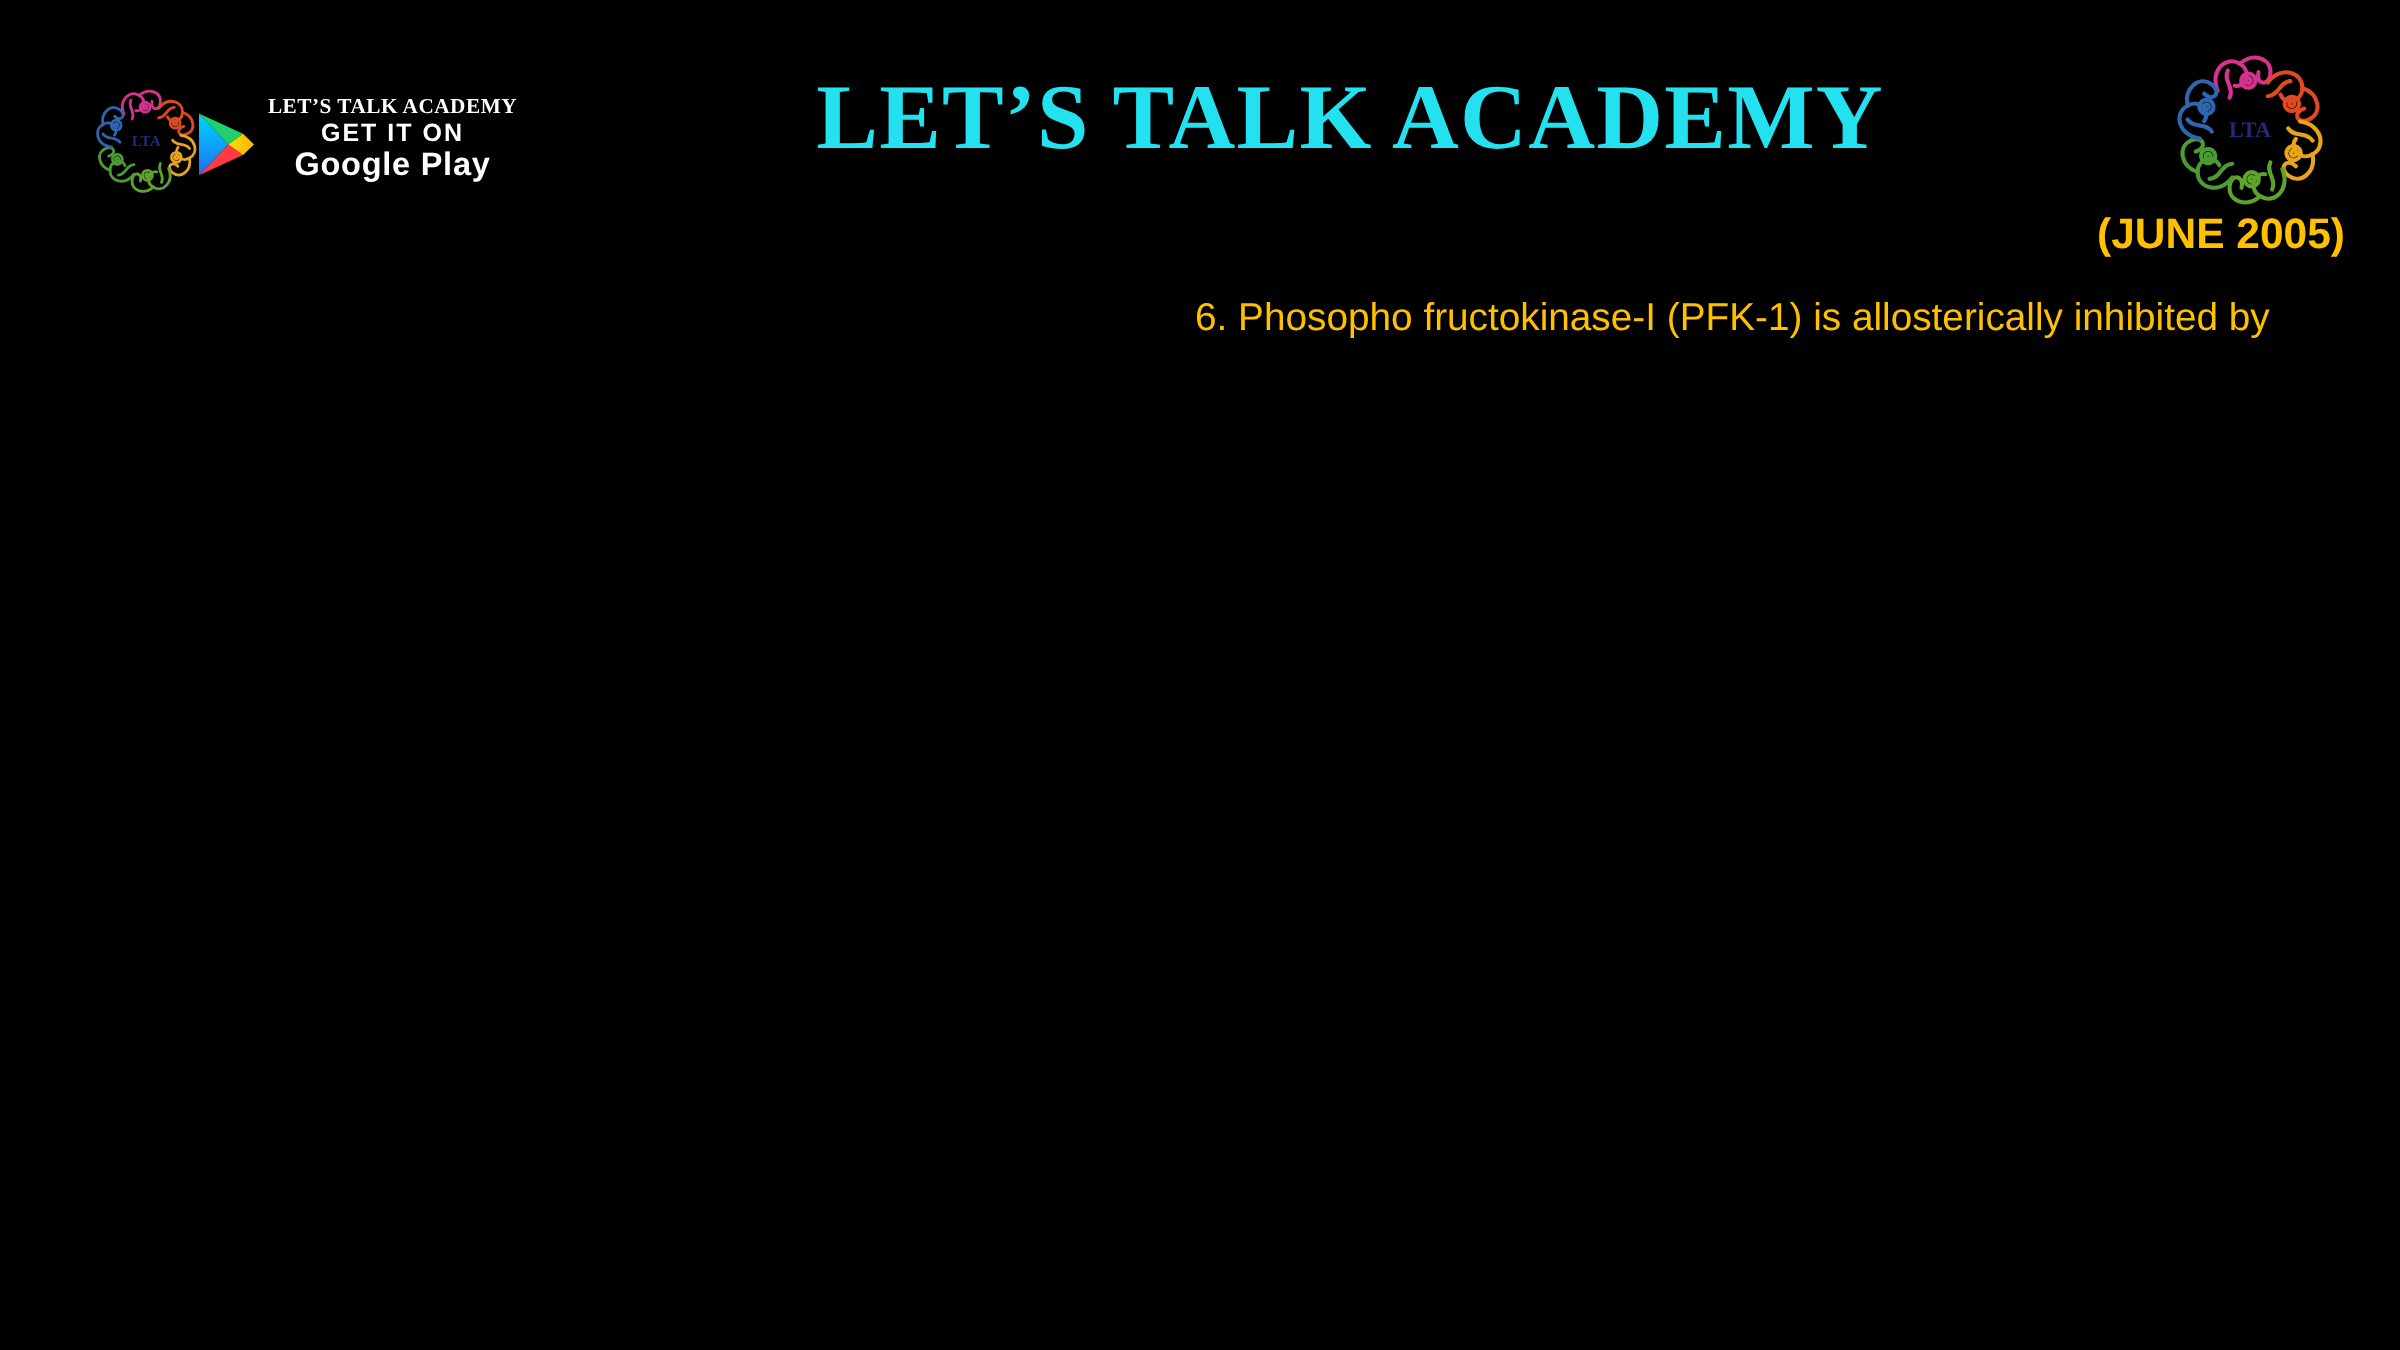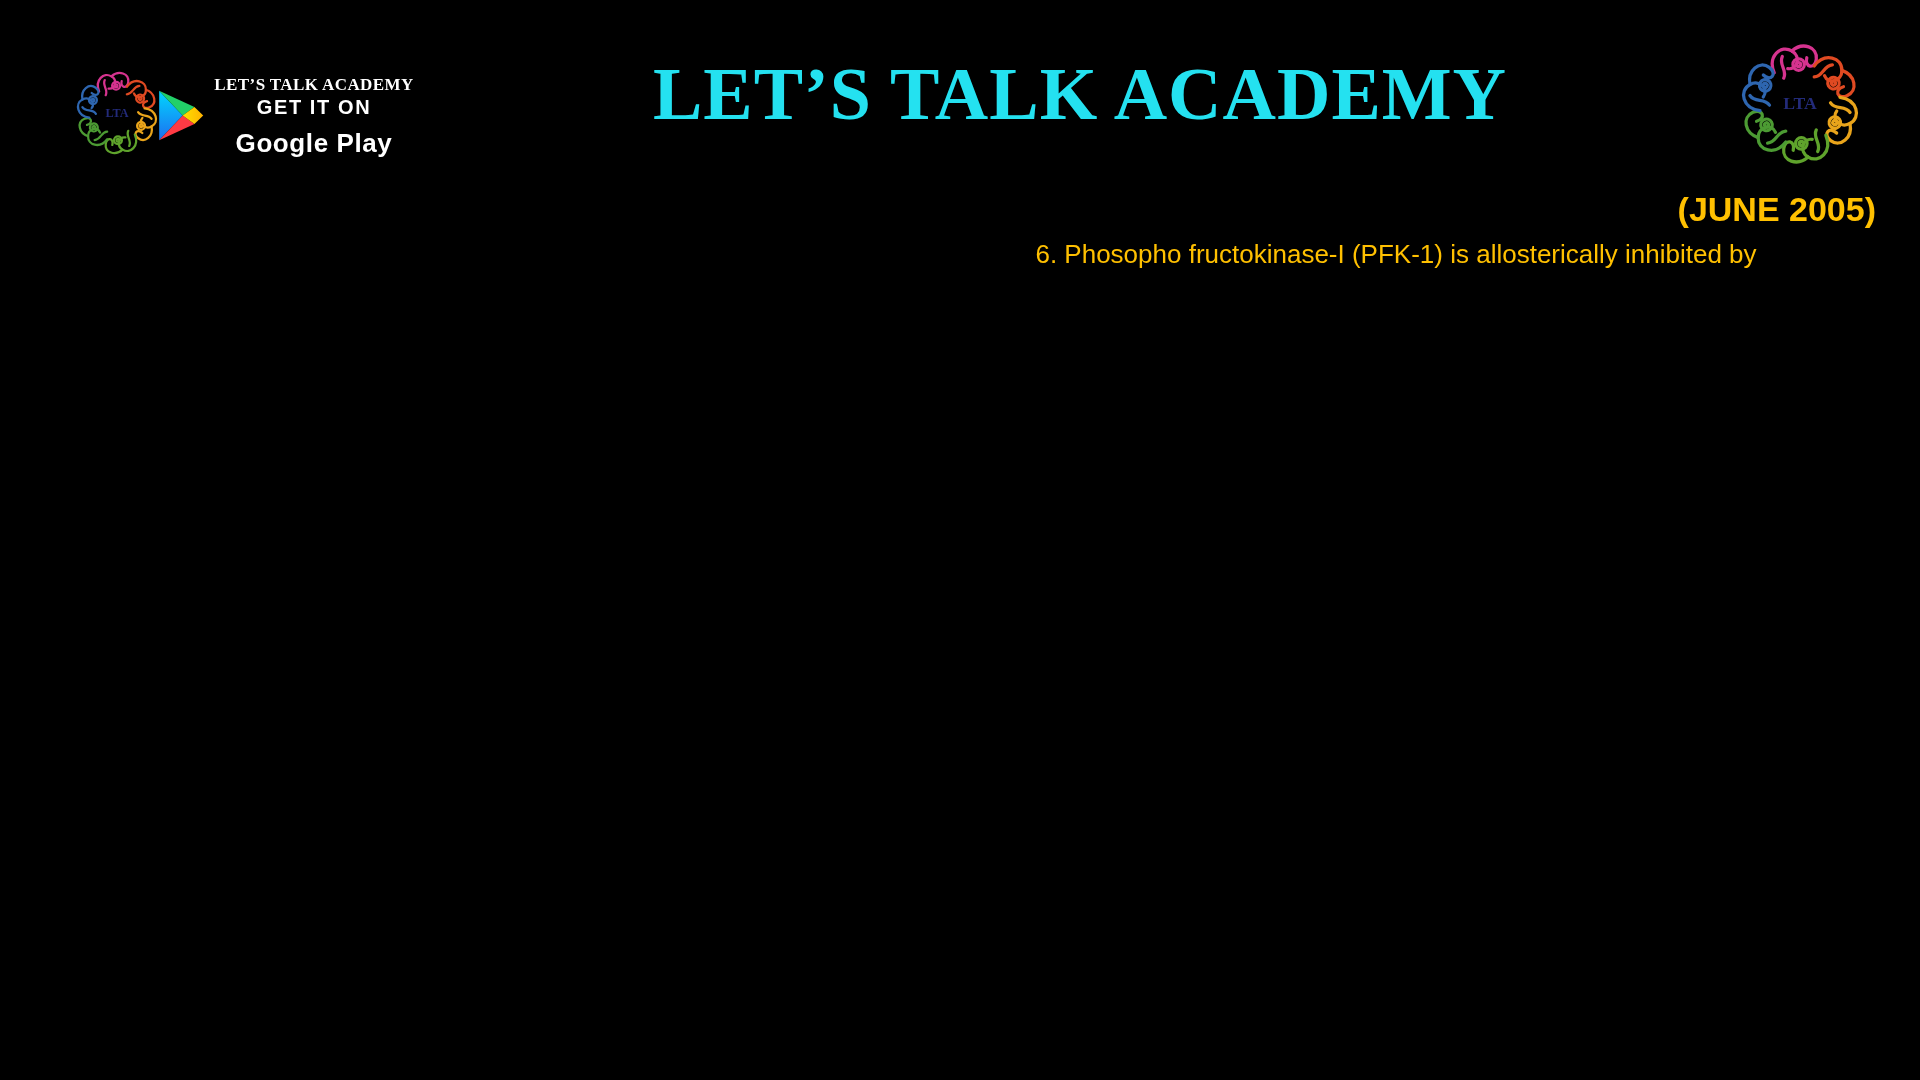--- a/index.html
+++ b/index.html
@@ -25,44 +25,43 @@
 
   .play-badge{position:absolute;left:158px;top:76px;display:flex;align-items:flex-start;cursor:pointer;}
   .play-triangle{width:47px;height:63px;margin-top:8px;}
   .badge-text{width:214px;margin-left:2px;text-align:center;color:var(--text-white);}
   .badge-academy{
     font-family:"Liberation Serif", serif;
     font-weight:bold;font-size:17px;letter-spacing:0.4px;line-height:18px;
     white-space:nowrap;
   }
   .badge-geton{font-weight:bold;font-size:20px;letter-spacing:1.6px;line-height:15px;margin-top:6px;}
-  .badge-gplay{font-weight:600;font-size:26px;letter-spacing:0.6px;line-height:28px;margin-top:14px;}
+  .badge-gplay{font-weight:600;font-size:26px;letter-spacing:0.6px;line-height:28px;margin-top:2px;}
 
   .main-title{
     position:absolute;left:530px;top:54px;width:1100px;
     text-align:center;
     font-family:"Liberation Serif", serif;
     font-weight:bold;font-size:74px;line-height:80px;
     letter-spacing:1px;
     color:var(--title-cyan);
     white-space:nowrap;
   }
 
   .exam-tag{
-    position:absolute;right:44px;top:190px;
+    position:absolute;right:44px;top:168px;
     font-weight:bold;font-size:34px;line-height:38px;
     color:var(--accent-gold);
     white-space:nowrap;
   }
 
   .question-text{
     position:absolute;left:956px;top:234px;width:880px;
-    font-size:26px;line-height:40px;
+    font-size:31px;line-height:40px;
     color:var(--accent-gold);
-    text-align:center;
   }
 
   .options-list{position:absolute;left:957px;top:340px;}
   .option{
     font-size:32px;line-height:34px;
     margin-bottom:38px;
     color:var(--text-white);
     white-space:nowrap;
   }
   .hidden-defs{position:absolute;width:0;height:0;overflow:hidden;}

